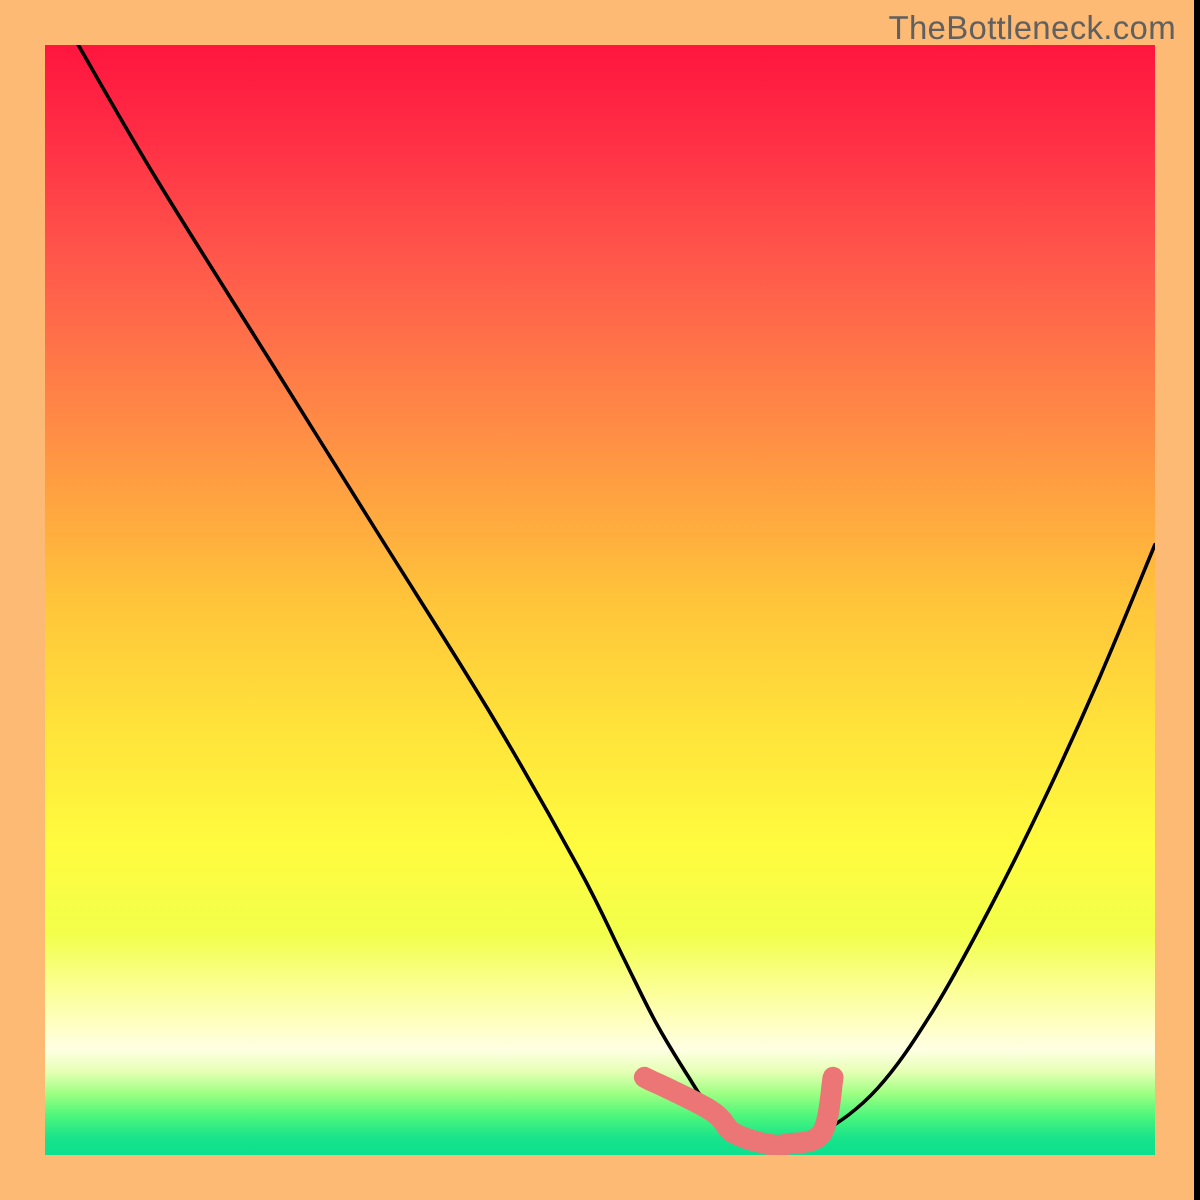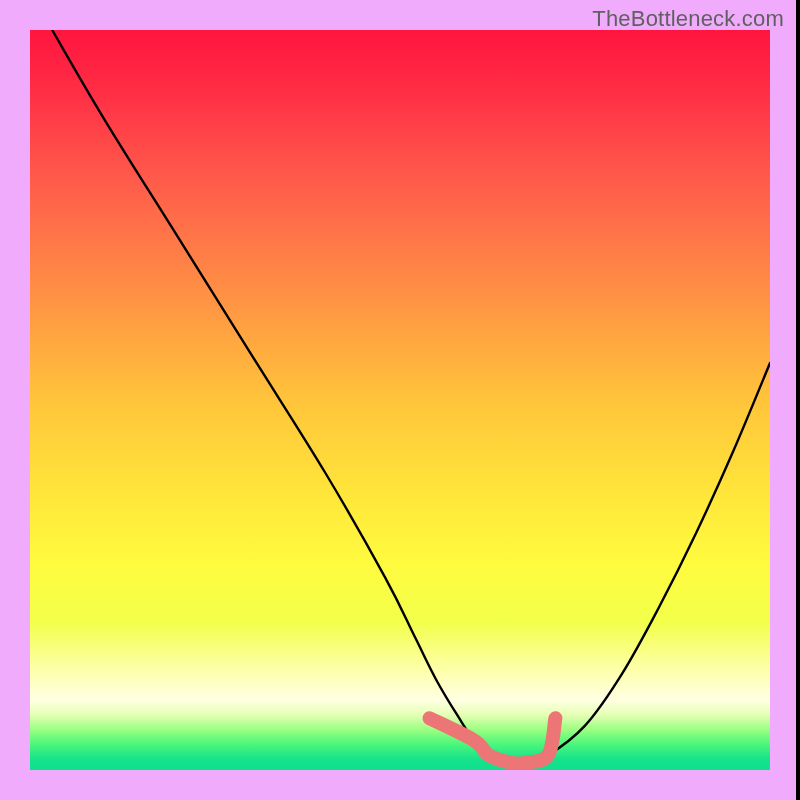--- a/index.html
+++ b/index.html
@@ -8,21 +8,21 @@
     width: 800px;
     height: 800px;
     background: #000;
     overflow: hidden;
     font-family: Arial, Helvetica, sans-serif;
   }
   .frame {
     position: relative;
     width: 796px;
     height: 800px;
-    background: #f0abfc;
+    background: #fdba74;
   }
   .watermark {
     position: absolute;
     top: 6px;
     right: 12px;
     color: #606060;
     font-size: 22px;
     font-weight: 500;
     letter-spacing: 0.2px;
     z-index: 5;

